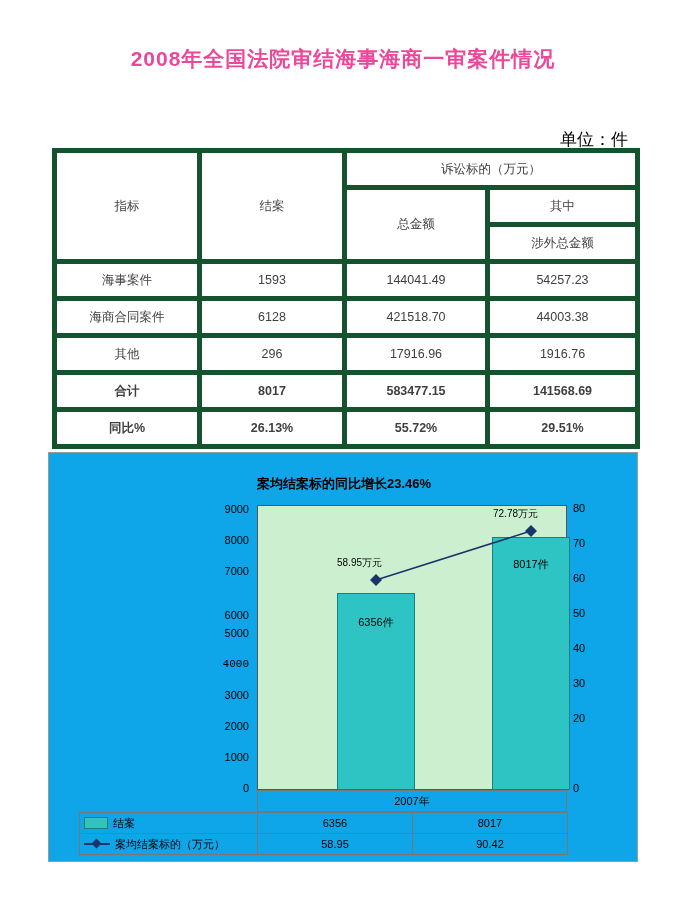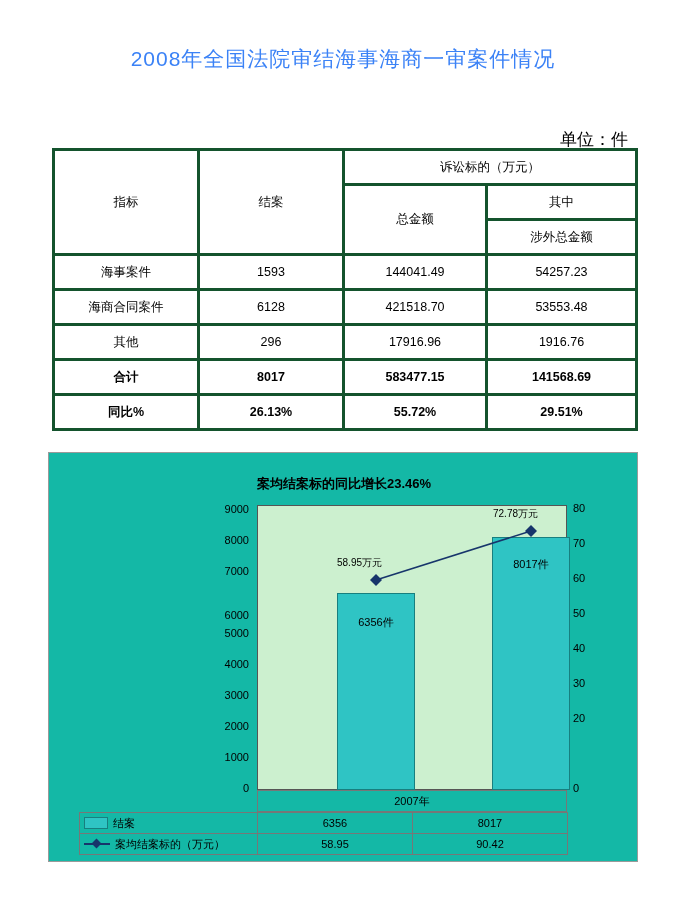--- a/index.html
+++ b/index.html
@@ -17,22 +17,22 @@
   }
 
   
   .page-title {
     position: absolute;
     top: 45px;
     left: 0;
     width: 686px;
     text-align: center;
     font-size: 21px;
-    font-weight: normal;
-    color: #3b82f6;
+    font-weight: bold;
+    color: #ec4899;
     letter-spacing: 1px;
   }
 
   
   .unit-note {
     position: absolute;
     top: 128px;
     right: 58px;
     font-size: 17px;
     color: #000;
@@ -44,47 +44,47 @@
     top: 148px;
     left: 52px;
     width: 583px;
   }
   table.data-table {
     border-collapse: collapse;
     width: 583px;
     table-layout: fixed;
   }
   table.data-table td, table.data-table th {
-    border: 3px solid #14532d;
+    border: 5px solid #14532d;
     text-align: center;
     vertical-align: middle;
     font-size: 12.5px;
     font-weight: normal;
-    color: #000000;
+    color: #404040;
     height: 32px;
     padding: 0;
   }
   table.data-table tr.total td,
   table.data-table tr.yoy td {
     font-weight: bold;
   }
   .col-a { width: 145px; }
   .col-b { width: 145px; }
   .col-c { width: 143px; }
   .col-d { width: 150px; }
 
   
   .chart-panel {
     position: absolute;
     top: 452px;
     left: 48px;
     width: 590px;
     height: 410px;
     border: 1px solid #9a9a9a;
-    background: #14b8a6;
+    background: #0ea5e9;
     box-sizing: border-box;
   }
   .chart-title {
     position: absolute;
     top: 22px;
     left: 0;
     width: 590px;
     text-align: center;
     font-size: 13px;
     font-weight: bold;
@@ -252,21 +252,21 @@
       <tr>
         <td>海事案件</td>
         <td>1593</td>
         <td>144041.49</td>
         <td>54257.23</td>
       </tr>
       <tr>
         <td>海商合同案件</td>
         <td>6128</td>
         <td>421518.70</td>
-        <td>53553.48</td>
+        <td>44003.38</td>
       </tr>
       <tr>
         <td>其他</td>
         <td>296</td>
         <td>17916.96</td>
         <td>1916.76</td>
       </tr>
       <tr class="total">
         <td>合计</td>
         <td>8017</td>
@@ -286,21 +286,21 @@
 <div class="chart-panel">
 
   <div class="chart-title">案均结案标的同比增长23.46%</div>
 
   <div class="plot"></div>
 
   <div class="axis-label" style="left:160px; top:329px;">0</div>
   <div class="axis-label" style="left:160px; top:298px;">1000</div>
   <div class="axis-label" style="left:160px; top:267px;">2000</div>
   <div class="axis-label" style="left:160px; top:236px;">3000</div>
-  <div class="axis-label" style="left:160px; top:205px;">4000</div>
+  <div class="axis-label" style="left:160px; top:205px;font-family:Liberation Mono, monospace;">4000</div>
   <div class="axis-label" style="left:160px; top:174px;">5000</div>
   <div class="axis-label" style="left:160px; top:143px;margin-top:13px;">6000</div>
   <div class="axis-label" style="left:160px; top:112px;">7000</div>
   <div class="axis-label" style="left:160px; top:81px;">8000</div>
   <div class="axis-label" style="left:160px; top:50px;">9000</div>
 
   <div class="axis-label right" style="left:524px; top:329px;">0</div>
   <div class="axis-label right" style="left:504px; top:294px;">10</div>
   <div class="axis-label right" style="left:524px; top:259px;">20</div>
   <div class="axis-label right" style="left:524px; top:224px;">30</div>

